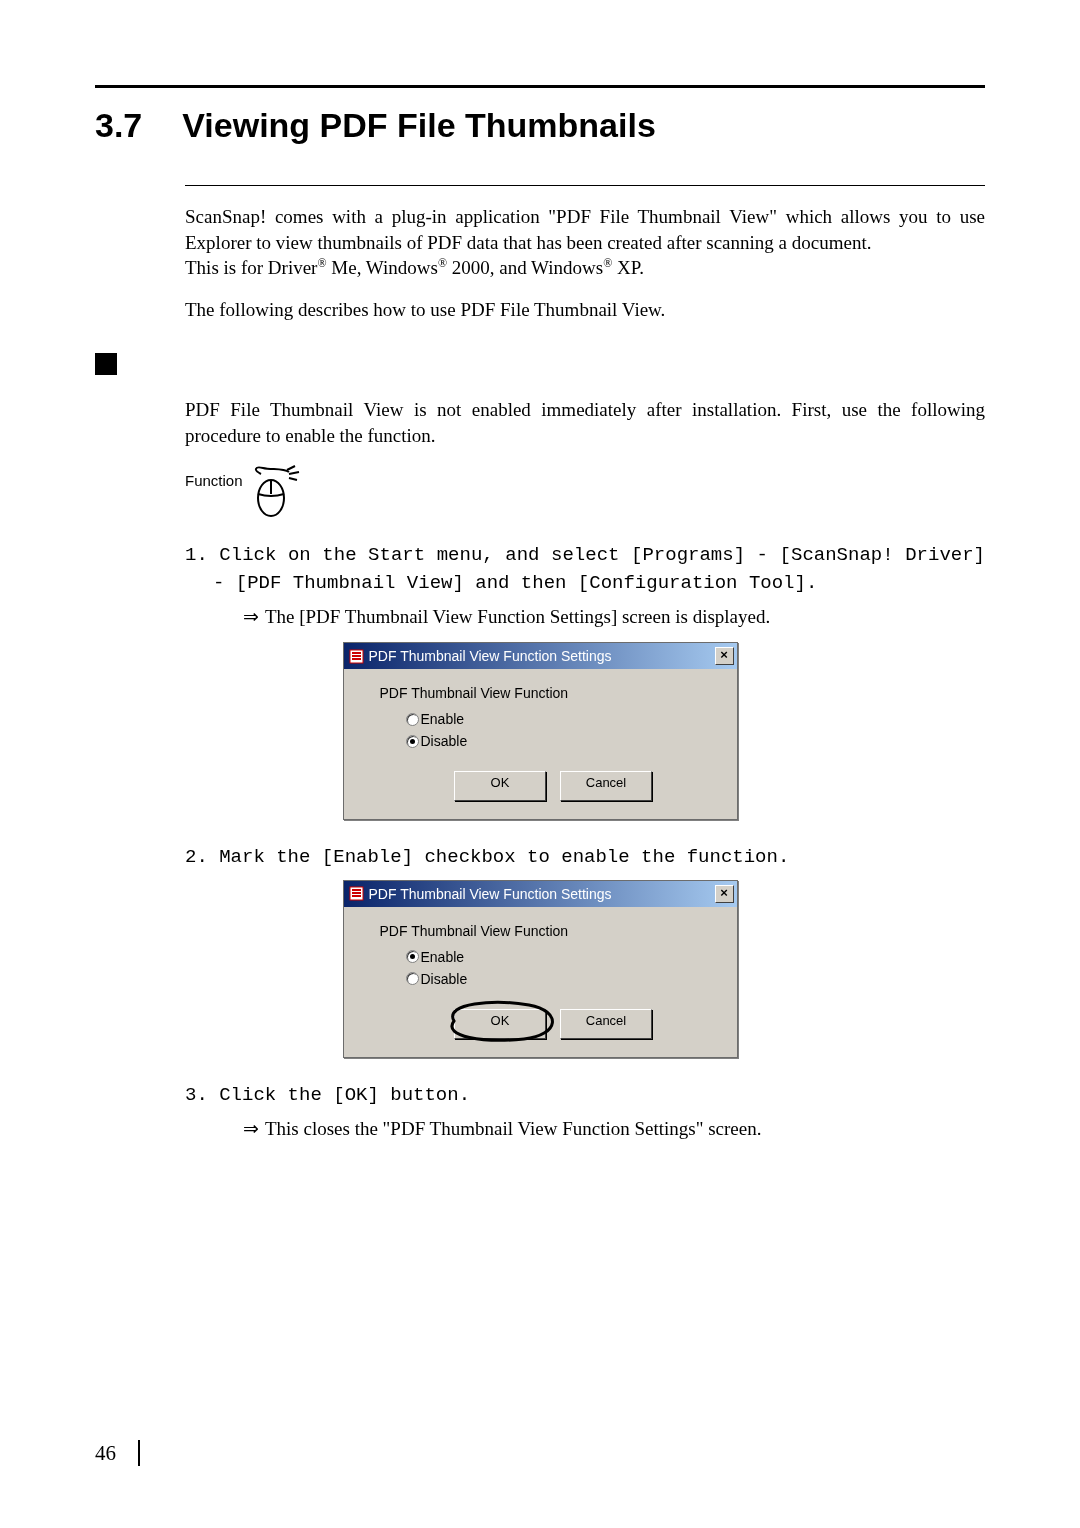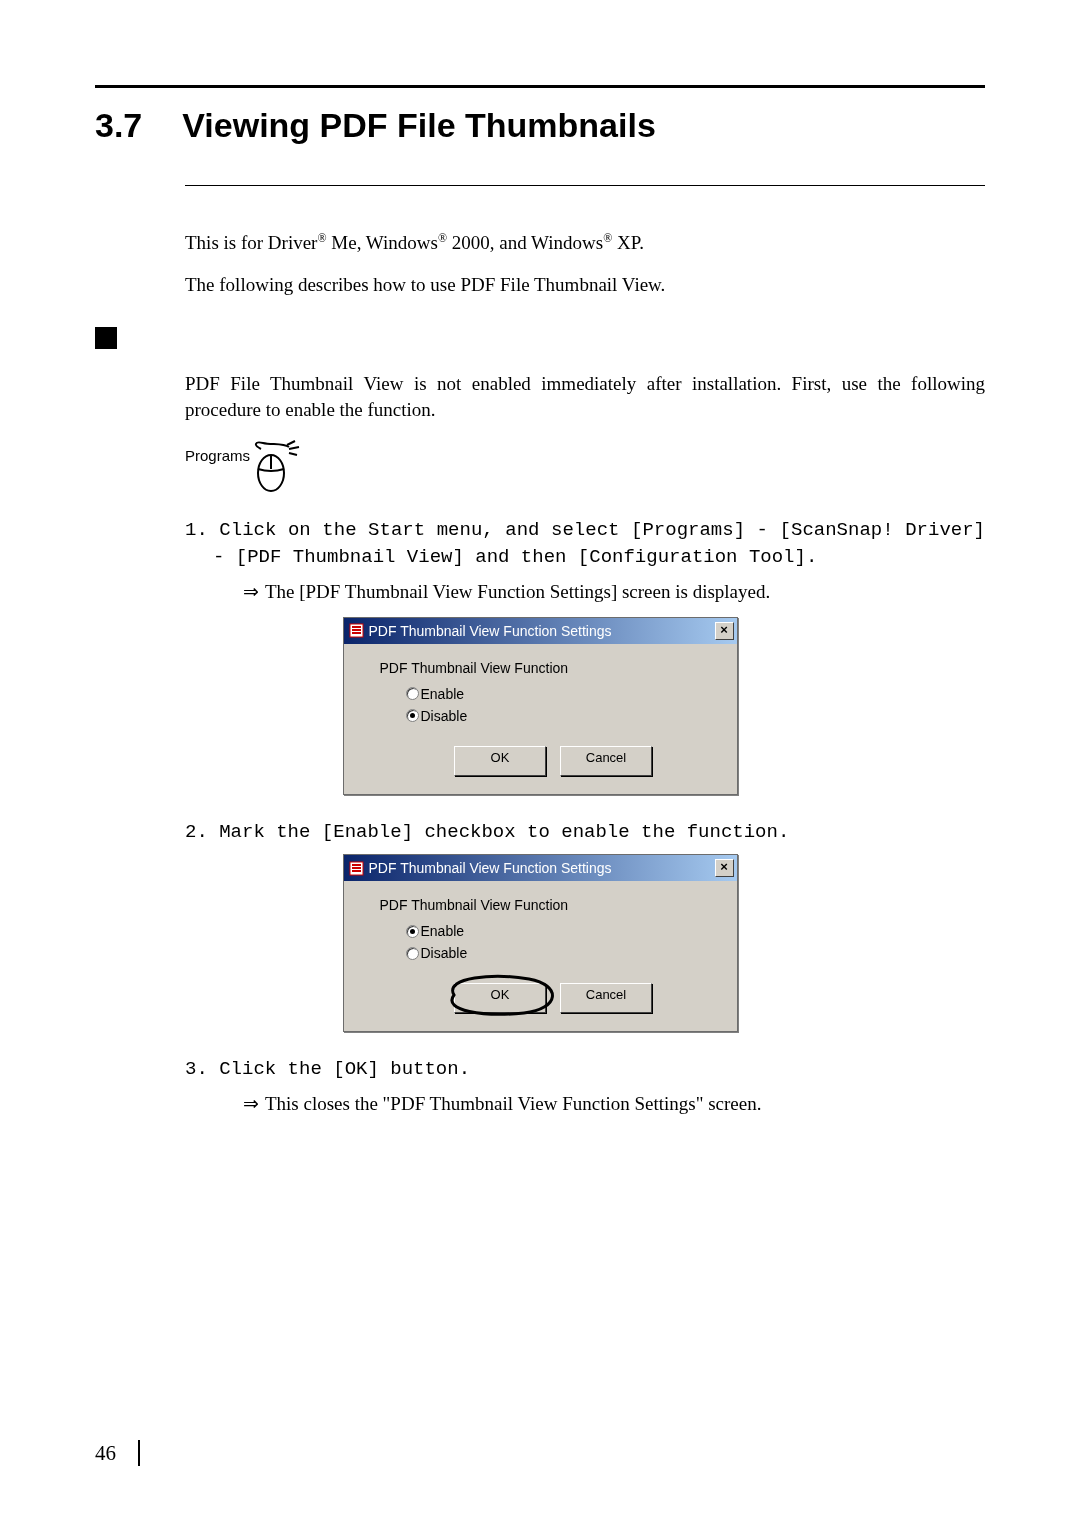--- a/index.html
+++ b/index.html
@@ -171,34 +171,34 @@
 
 <hr class="hr-thick">
 
 <h1 class="section-title">
   <span class="num">3.7</span><span>Viewing PDF File Thumbnails</span>
 </h1>
 
 <hr class="hr-thin">
 
 <p class="para">
-  <br>
+  <span>ScanSnap! comes with a plug-in application "PDF File Thumbnail View" which allows you to use Explorer to view thumbnails of PDF data that has been created after scanning a document.</span><br>
   <span>This is for Driver</span><span class="sup">®</span><span> Me, Windows</span><span class="sup">®</span><span> 2000, and Windows</span><span class="sup">®</span><span> XP.</span>
 </p>
 
 <p class="para">The following describes how to use PDF File Thumbnail View.</p>
 
 <div class="subheading-row">
   <div class="black-sq"></div>
 </div>
 
 <p class="para">PDF File Thumbnail View is not enabled immediately after installation. First, use the following procedure to enable the function.</p>
 
 <div class="operation-badge">
-  <span class="operation-label">Programs</span>
+  <span class="operation-label">Function</span>
   <svg class="mouse-svg" width="56" height="56" viewBox="0 0 56 56">
     <path d="M8 10 C 0 6, 2 2, 10 4 C 18 6, 30 4, 36 8" stroke="#000" stroke-width="2" fill="none"></path>
     <path d="M34 6 L42 2 M36 10 L46 8 M36 14 L44 16" stroke="#000" stroke-width="2" fill="none"></path>
     <ellipse cx="18" cy="34" rx="13" ry="18" fill="#fff" stroke="#000" stroke-width="2"></ellipse>
     <line x1="18" y1="16" x2="18" y2="30" stroke="#000" stroke-width="2"></line>
     <path d="M5 30 Q18 34 31 30" stroke="#000" stroke-width="2" fill="none"></path>
   </svg>
 </div>
 
 <p class="step">1.  Click on the Start menu, and select [Programs] - [ScanSnap! Driver] - [PDF Thumbnail View] and then [Configuration Tool].</p>

